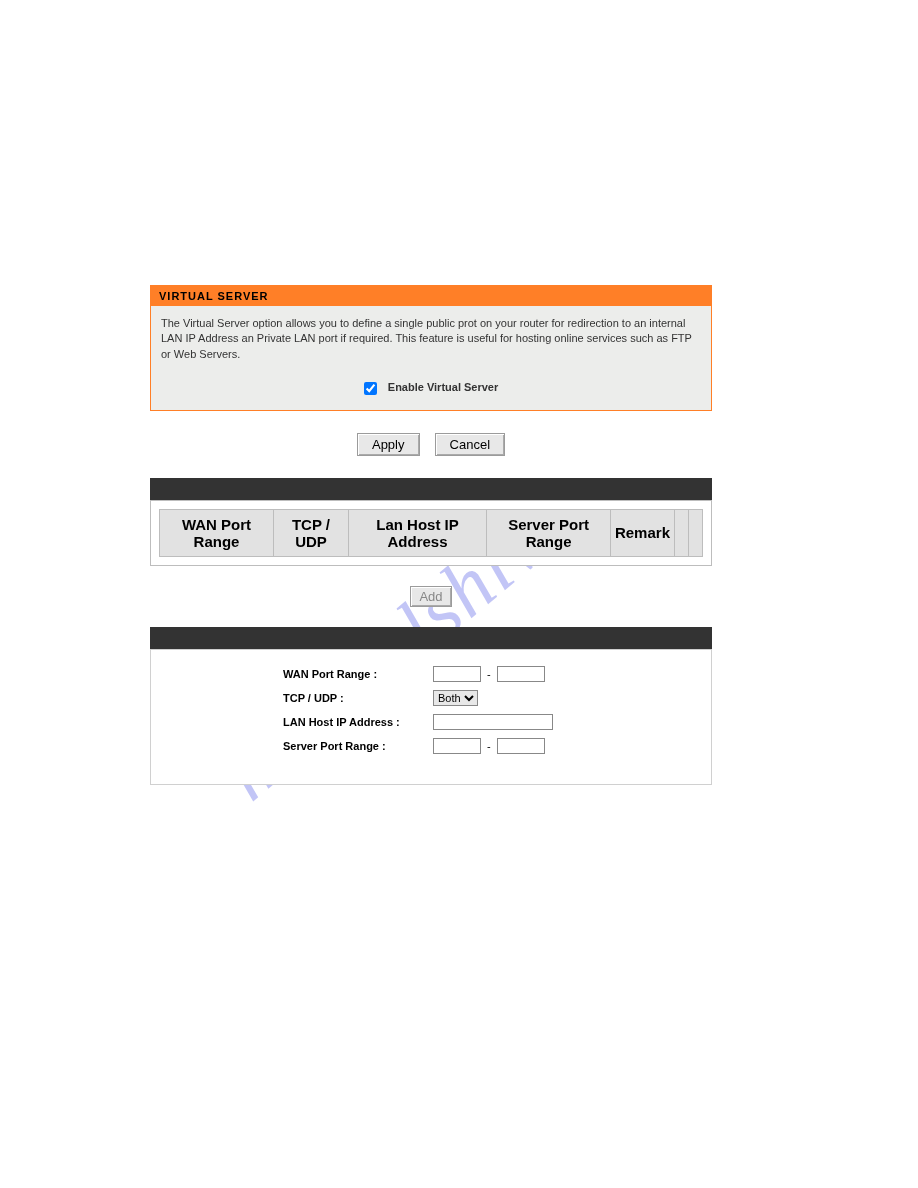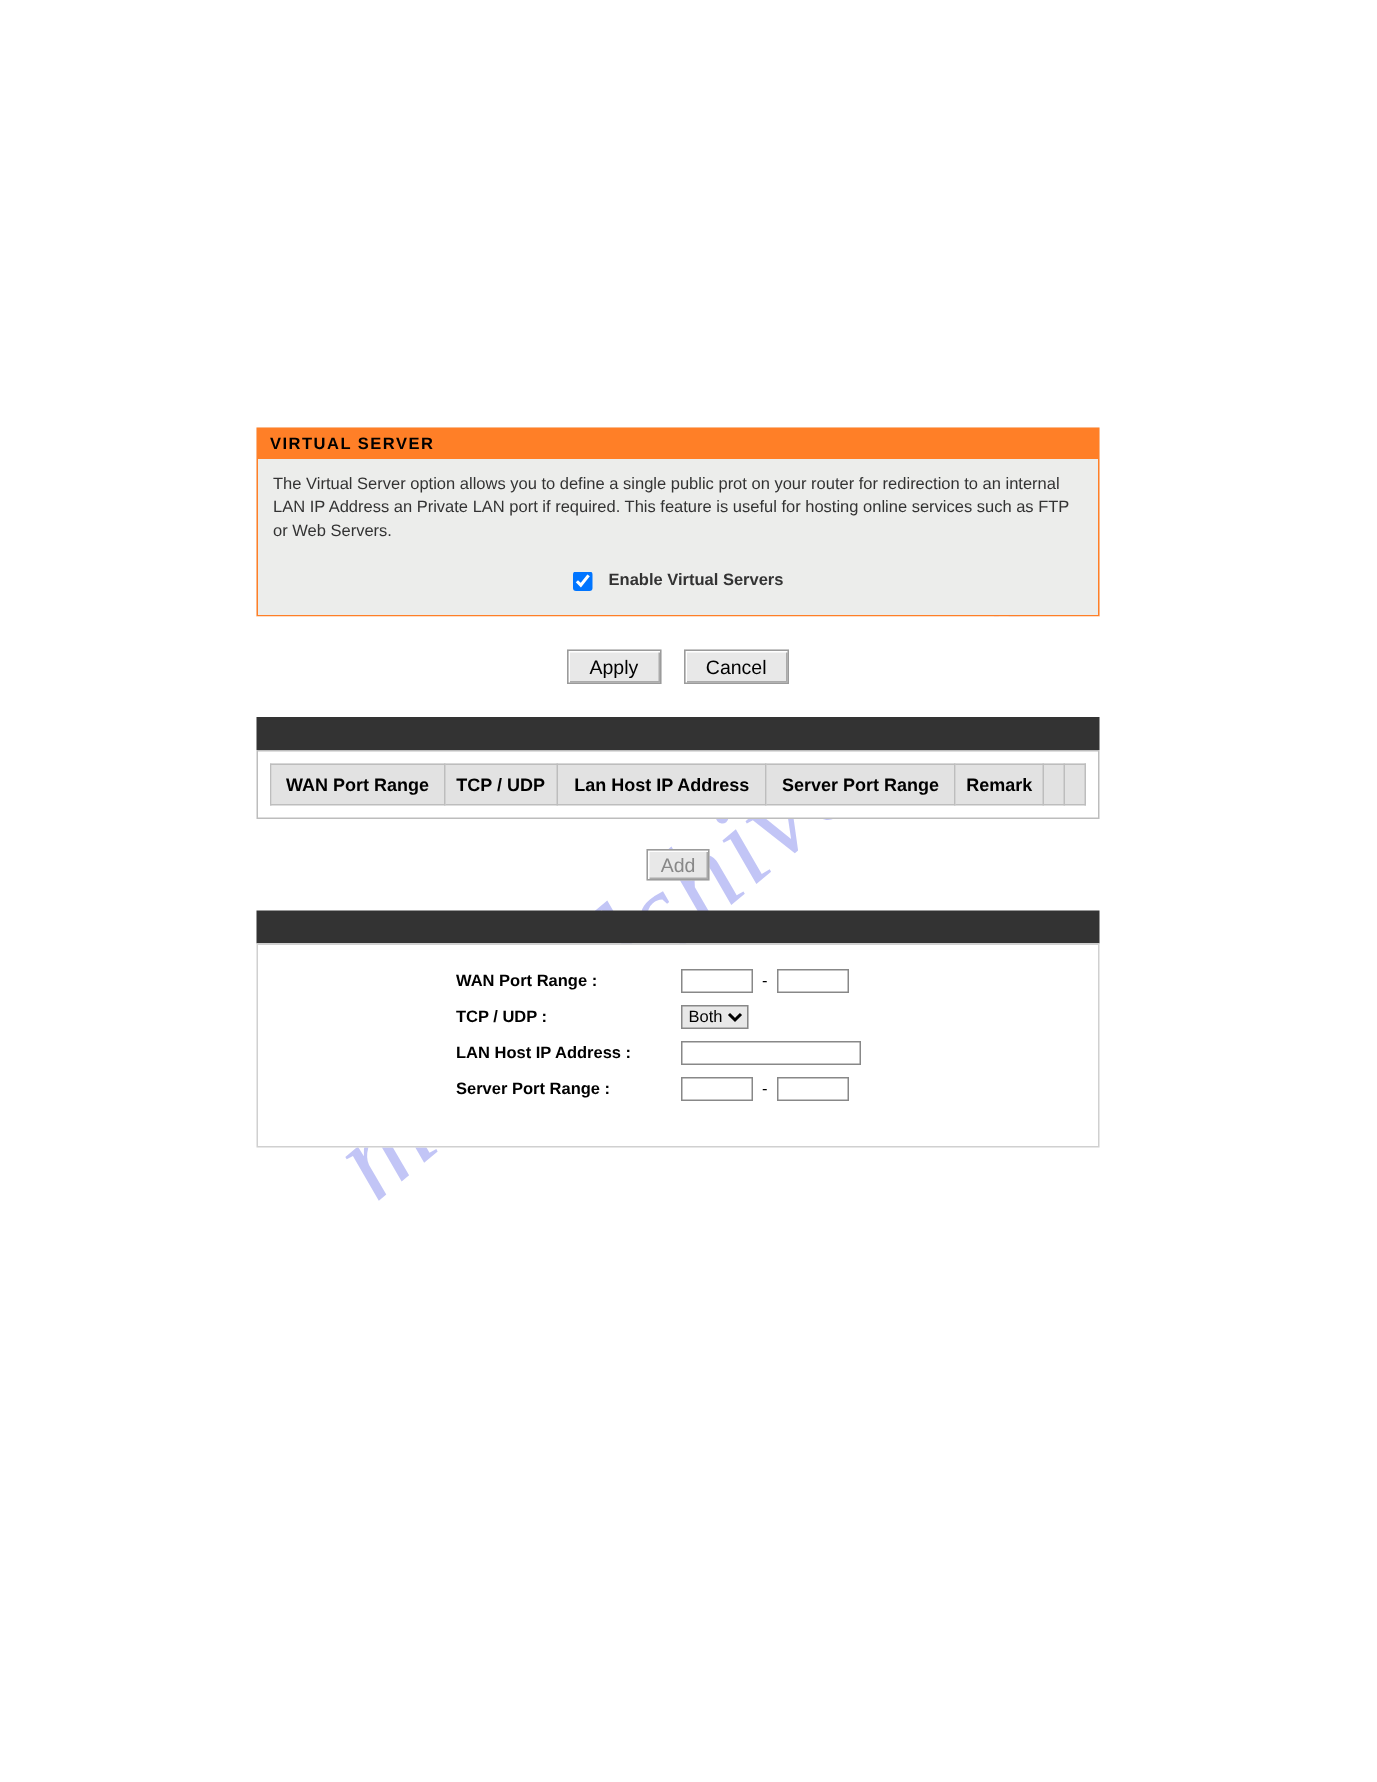--- a/index.html
+++ b/index.html
@@ -6,21 +6,21 @@
   body {
     font-family: Verdana, Arial, sans-serif;
     font-size: 11px;
     background: #ffffff;
     width: 918px;
     height: 1188px;
     position: relative;
   }
   .page-wrap {
     position: absolute;
-    left: 171px;
+    left: 150px;
     top: 285px;
     width: 562px;
   }
   .panel-orange {
     border: 1px solid #ff7f27;
     background: #ecedeb;
   }
   .panel-header {
     background: #ff7f27;
     padding: 4px 8px;
@@ -71,21 +71,21 @@
     background: #fff;
     padding: 8px;
   }
   table.listing {
     width: 100%;
     border-collapse: collapse;
   }
   table.listing th {
     background: #e2e2e2;
     border: 1px solid #bdbdbd;
-    font-size: 12px;
+    font-size: 15px;
     font-weight: bold;
     padding: 6px 4px;
     text-align: center;
   }
   .extra-th {
     width: 14px;
     padding: 0;
   }
   .add-row {
     text-align: center;
@@ -148,21 +148,21 @@
 <div class="watermark">manualshive.com</div>
 
 <div class="page-wrap">
 
   <div class="panel-orange">
     <div class="panel-header">VIRTUAL SERVER</div>
     <div class="panel-body">
       <div>The Virtual Server option allows you to define a single public prot on your router for redirection to an internal LAN IP Address an Private LAN port if required. This feature is useful for hosting online services such as FTP or Web Servers.</div>
       <div class="enable-row">
         <input type="checkbox" checked="" style="">
-        <span>Enable Virtual Servers</span>
+        <span>Enable Virtual Server</span>
       </div>
     </div>
   </div>
 
   <div class="btn-row">
     <button class="btn">Apply</button>
     <button class="btn">Cancel</button>
   </div>
 
   <div class="dark-bar"></div>

